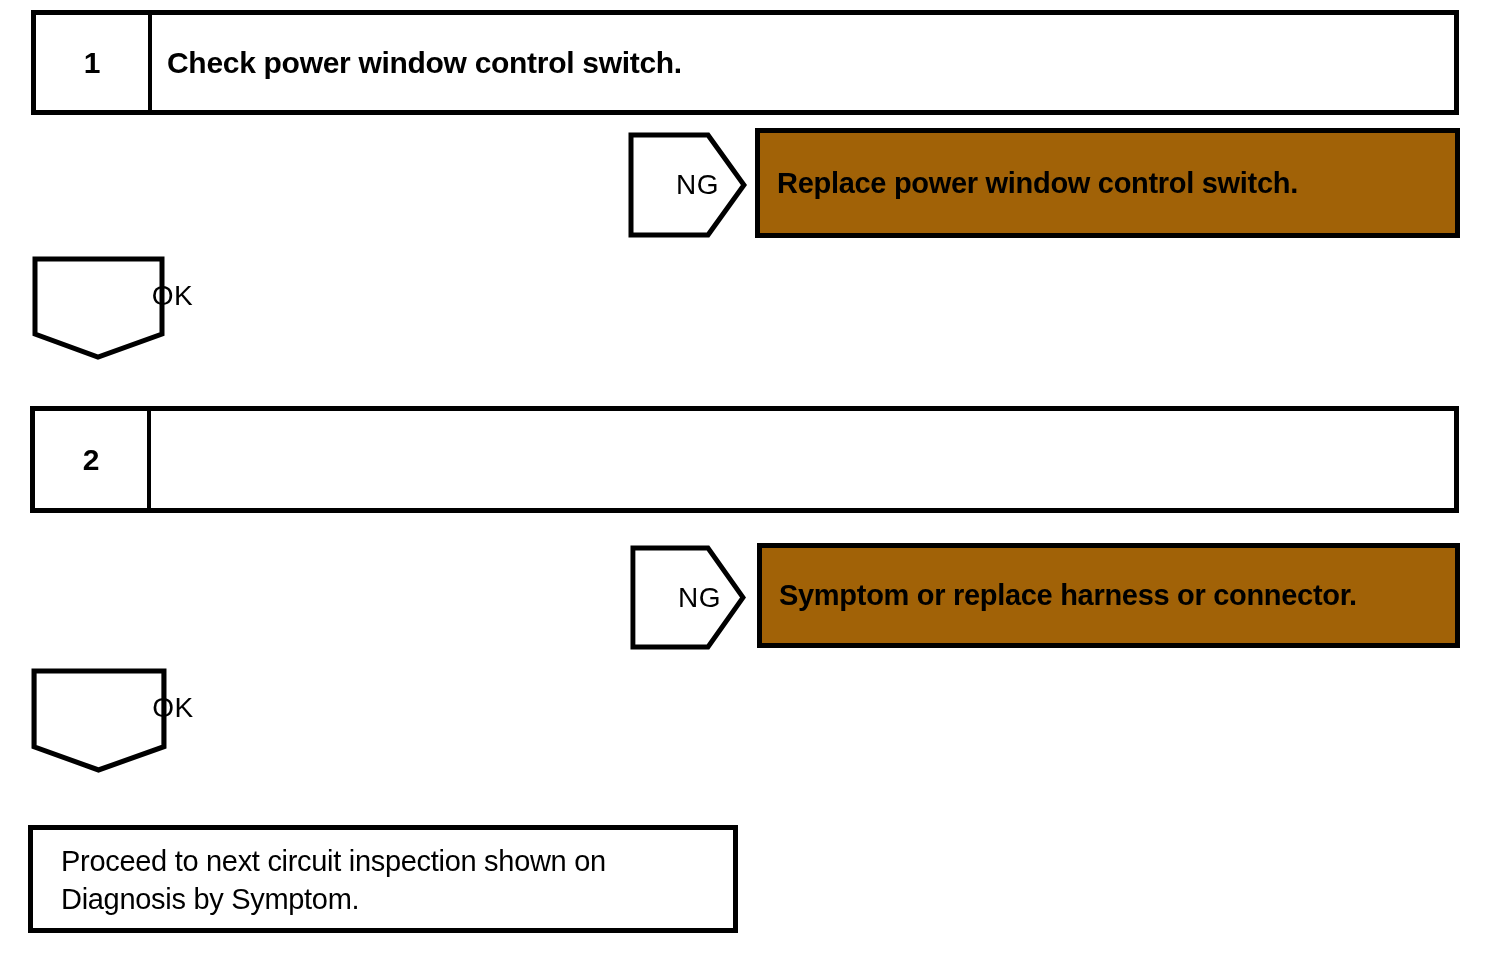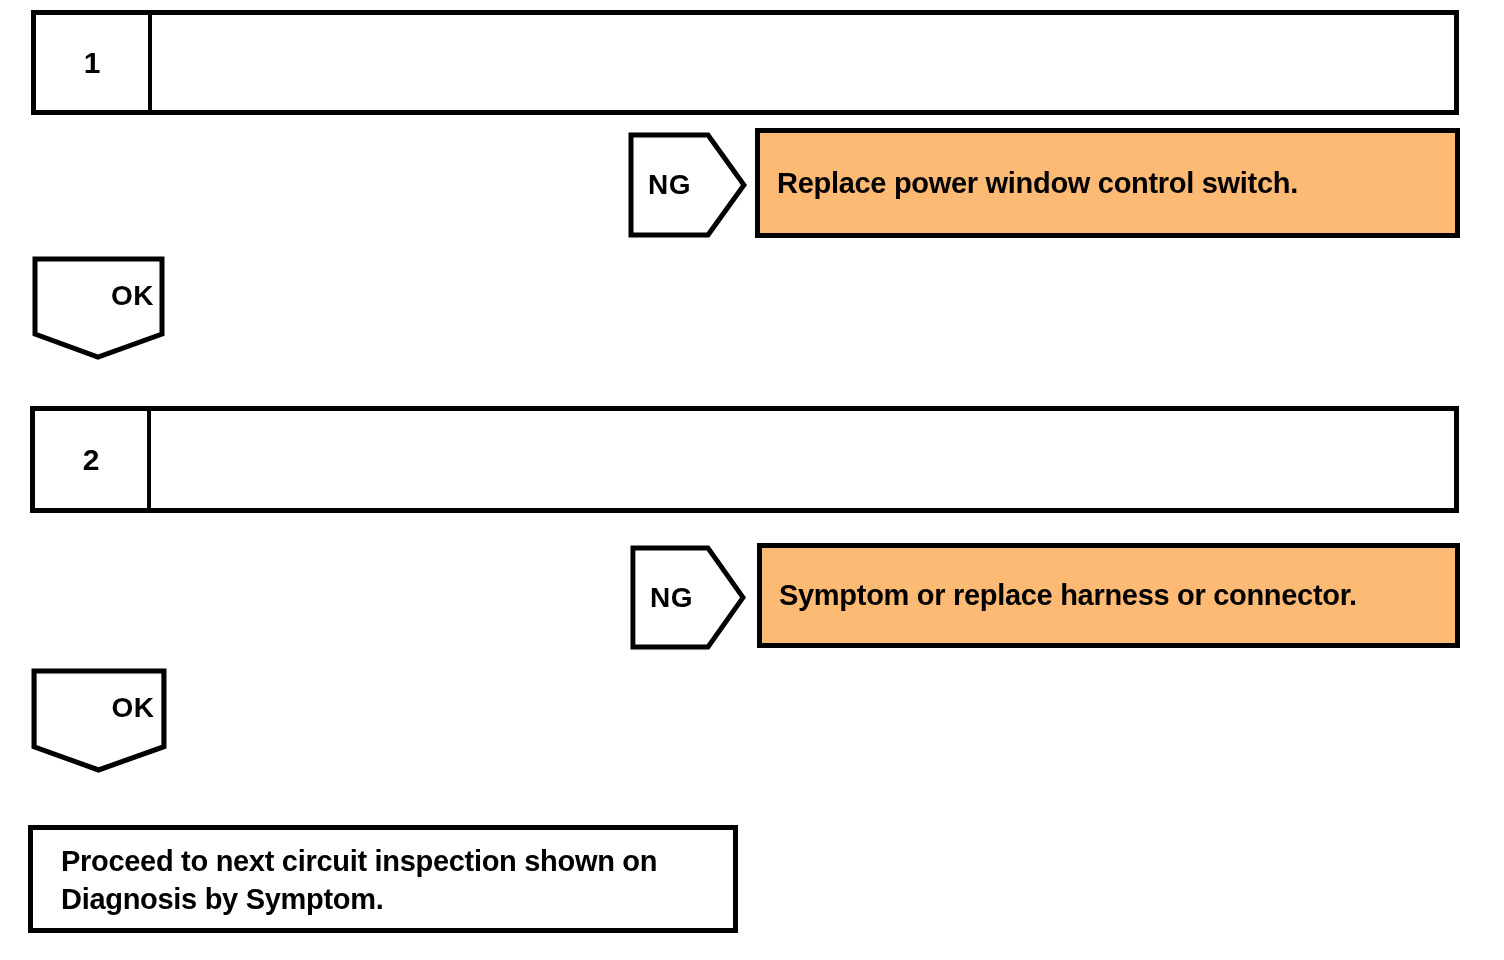--- a/index.html
+++ b/index.html
@@ -43,64 +43,66 @@
     padding: 4px 30px 4px 15px;
     font-size: 30px;
     font-weight: bold;
     line-height: 38px;
     letter-spacing: -0.3px;
   }
 
   
   .result-box {
     border: 5px solid #000;
-    background: #fdba74;
+    background: #a16207;
     display: flex;
     align-items: center;
     padding: 4px 20px 4px 17px;
     box-sizing: border-box;
     font-size: 29px;
     font-weight: bold;
     letter-spacing: -0.3px;
   }
 
   
   .final-box {
     border: 5px solid #000;
     background: #fff;
     box-sizing: border-box;
     padding: 12px 20px 0 28px;
     font-size: 29px;
-    font-weight: bold;
+    font-weight: normal;
     line-height: 38px;
     letter-spacing: -0.3px;
   }
 
   
   .pent { position: absolute; }
   .pent svg { position: absolute; left: 0; top: 0; display: block; }
   .pent-label {
     position: absolute;
     display: flex;
     align-items: center;
     justify-content: center;
     font-size: 28px;
-    font-weight: bold;
+    font-weight: normal;
     letter-spacing: 0.5px;
+    margin-left: 28px;
   }
   .ng-label  { left: 0; top: 0; width: 83px; height: 100%; }
-  .ok-label  { left: 0; top: 0; width: 100%; height: 80px; padding-left: 34px; }
+  .ok-label  { left: 12px; top: 0; width: 100%; height: 80px; padding-left: 34px; }
 </style>
 </head>
 <body>
 
 <div id="page">
 
   <div class="step-box abs" style="left:31px; top:10px; width:1428px; height:105px;">
     <div class="step-num">1</div>
+    <div class="step-text">Check power window control switch.</div>
   </div>
 
   <div class="pent" style="left:628px; top:132px; width:119px; height:106px;">
     <svg width="119" height="106" viewBox="0 0 119 106" preserveAspectRatio="none">
       <polygon points="3,3 80,3 116,53 80,103 3,103" fill="#ffffff" stroke="#000000" stroke-width="5"></polygon>
     </svg>
     <div class="pent-label ng-label">NG</div>
   </div>
 
   <div class="result-box abs" style="left:755px; top:128px; width:705px; height:110px;">Replace power window control switch.</div>

